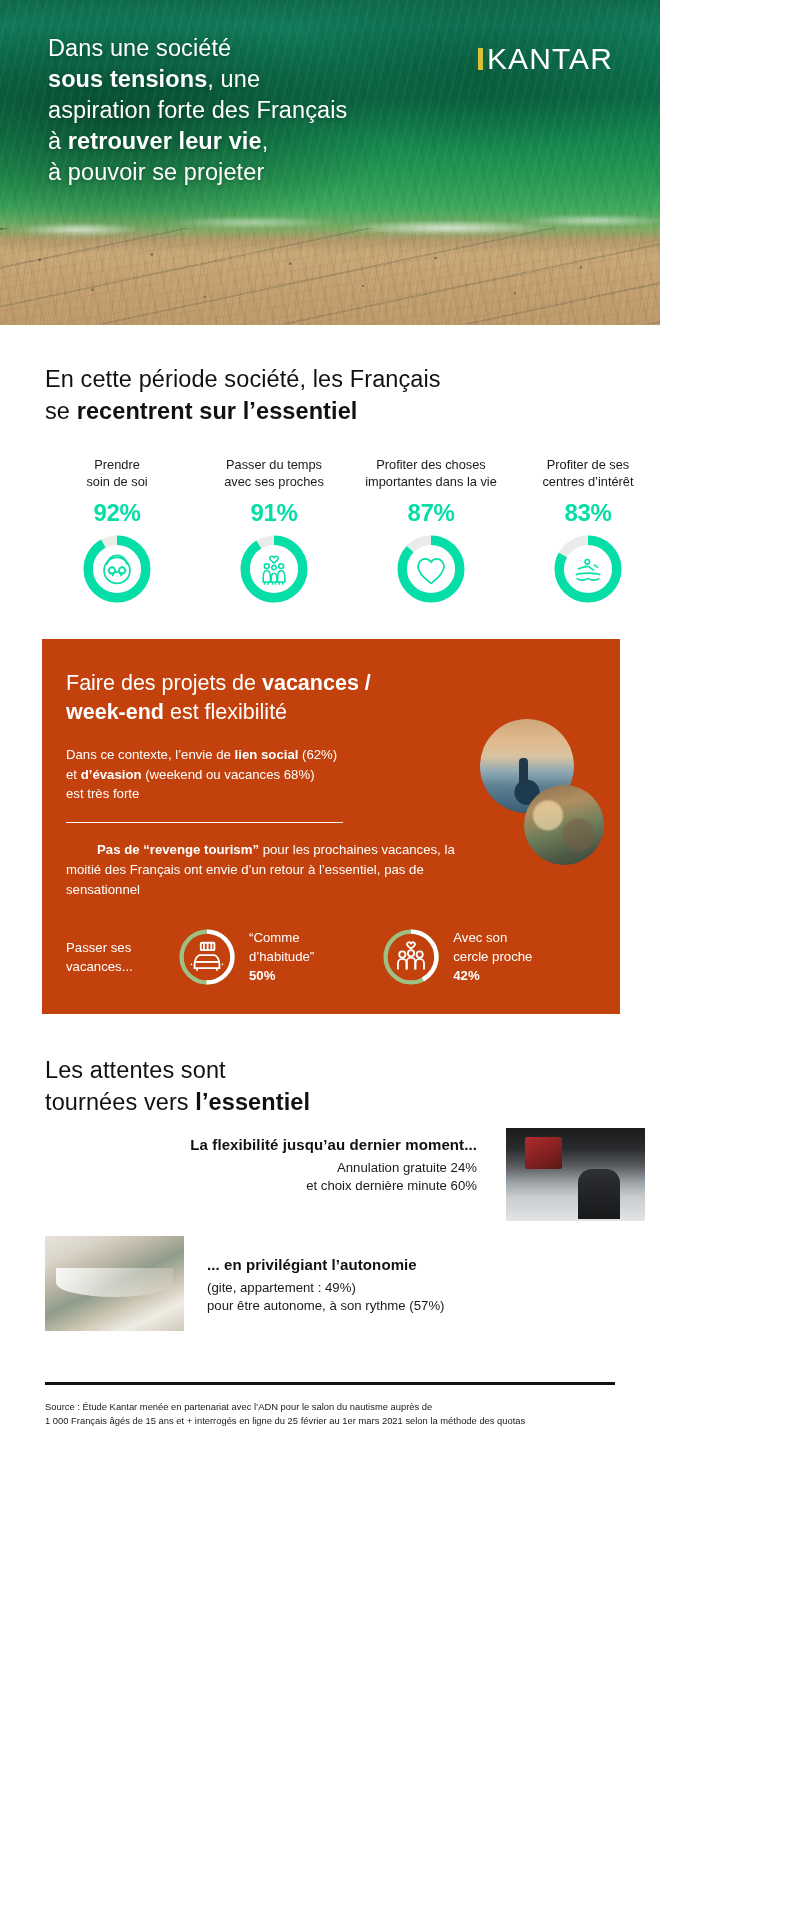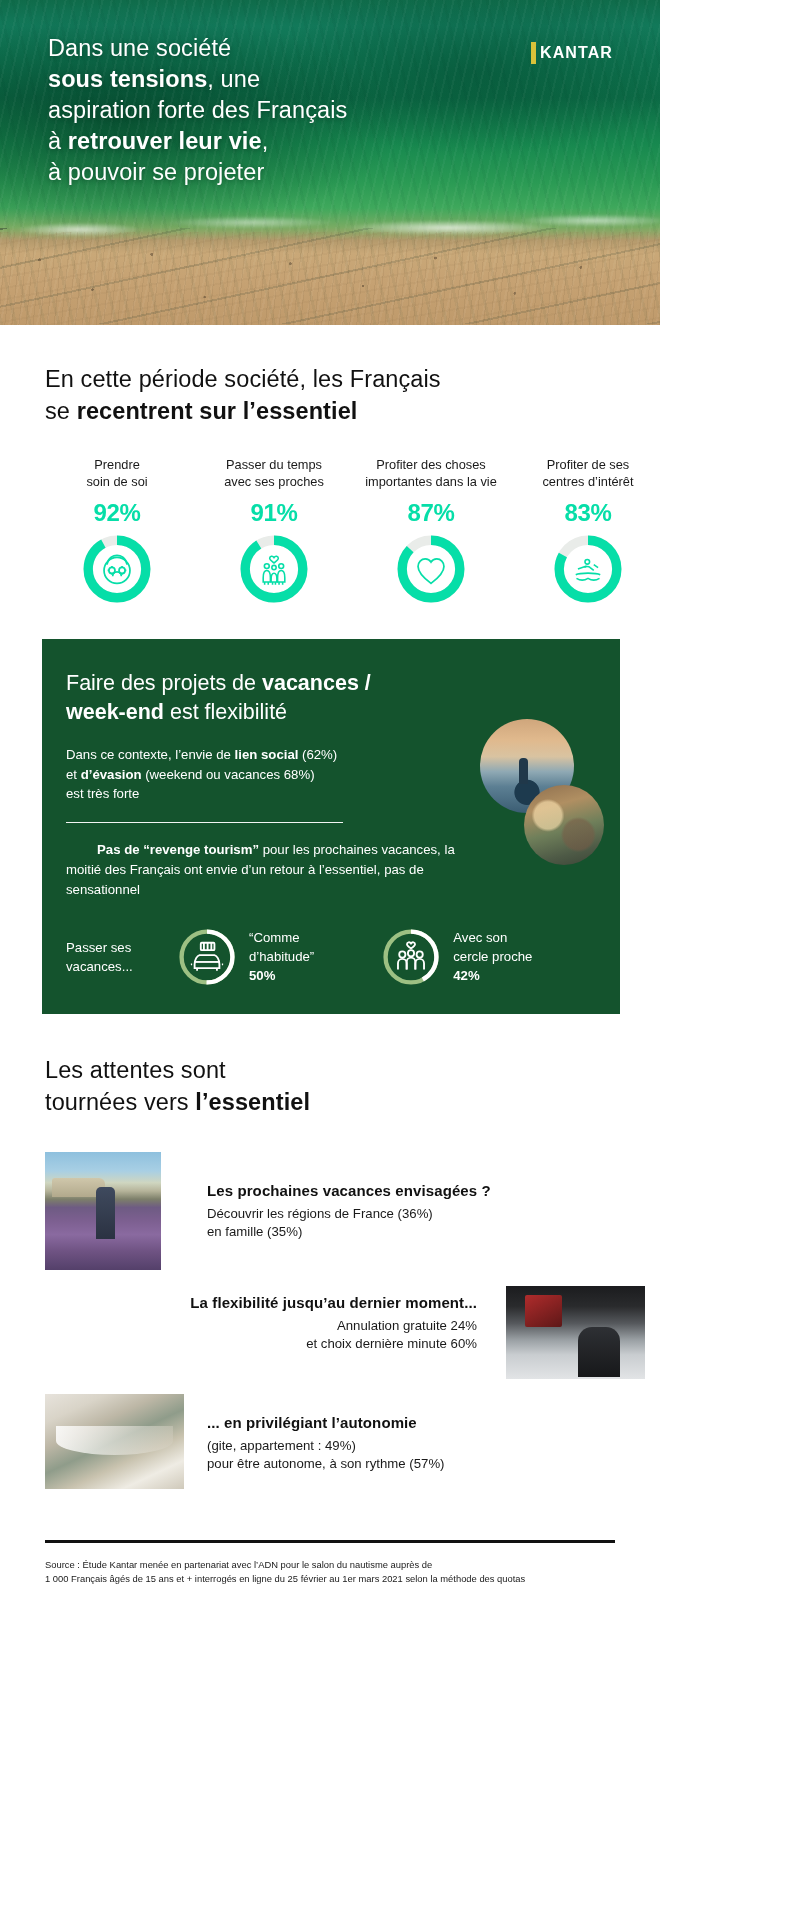--- a/index.html
+++ b/index.html
@@ -98,22 +98,22 @@
     right: 47px; top: 42px;
     display: flex; align-items: center;
   }
   .kantar-bar {
     width: 5px; height: 22px;
     background: #d9c23a;
     margin-right: 4px;
   }
   .kantar-word {
     color: #ffffff;
-    font-size: 16px;
-    font-weight: 700;
+    font-size: 30px;
+    font-weight: 400;
     letter-spacing: 1.1px;
   }
 
   
   .sec-title {
     font-size: 23.5px;
     line-height: 32px;
     font-weight: 300;
     color: #111111;
     letter-spacing: .1px;
@@ -142,21 +142,21 @@
     color: #06dea8;
     margin-top: 6px;
     letter-spacing: -.3px;
   }
   .donut { margin: 6px auto 0; width: 72px; height: 72px; display: block; }
 
   
   .green-panel {
     margin: 34px 0 0 42px;
     width: 578px;
-    background: #14532d;
+    background: #c2410c;
     padding: 30px 0 26px 0;
     position: relative;
     overflow: hidden;
   }
   .gp-title {
     color: #ffffff;
     font-size: 21.5px;
     line-height: 29px;
     font-weight: 300;
     padding-left: 24px;
@@ -489,30 +489,20 @@
       </div>
     </div>
   </div>
 
   <div class="s3">
     <div class="sec-title">
       <span>Les attentes sont</span><br>
       <span>tournées vers </span><b>l’essentiel</b>
     </div>
 
-    <div class="block" style="height:124px; margin-top:34px; width:600px;">
-      <div class="blk-photo photo-lavender"></div>
-      <div style="position:absolute; left:162px; top:30px; width:420px;">
-        <div class="blk-head">Les prochaines vacances envisagées ?</div>
-        <div class="blk-sub">
-          <span>Découvrir les régions de France (36%)</span><br>
-          <span>en famille (35%)</span>
-        </div>
-      </div>
-    </div>
 
     <div class="block" style="height:98px; margin-top:10px; width:600px;">
       <div class="blk-photo photo-cafe"></div>
       <div style="position:absolute; left:0; top:8px; width:432px; text-align:right;">
         <div class="blk-head">La flexibilité jusqu’au dernier moment...</div>
         <div class="blk-sub">
           <span>Annulation gratuite 24%</span><br>
           <span>et choix dernière minute 60%</span>
         </div>
       </div>

